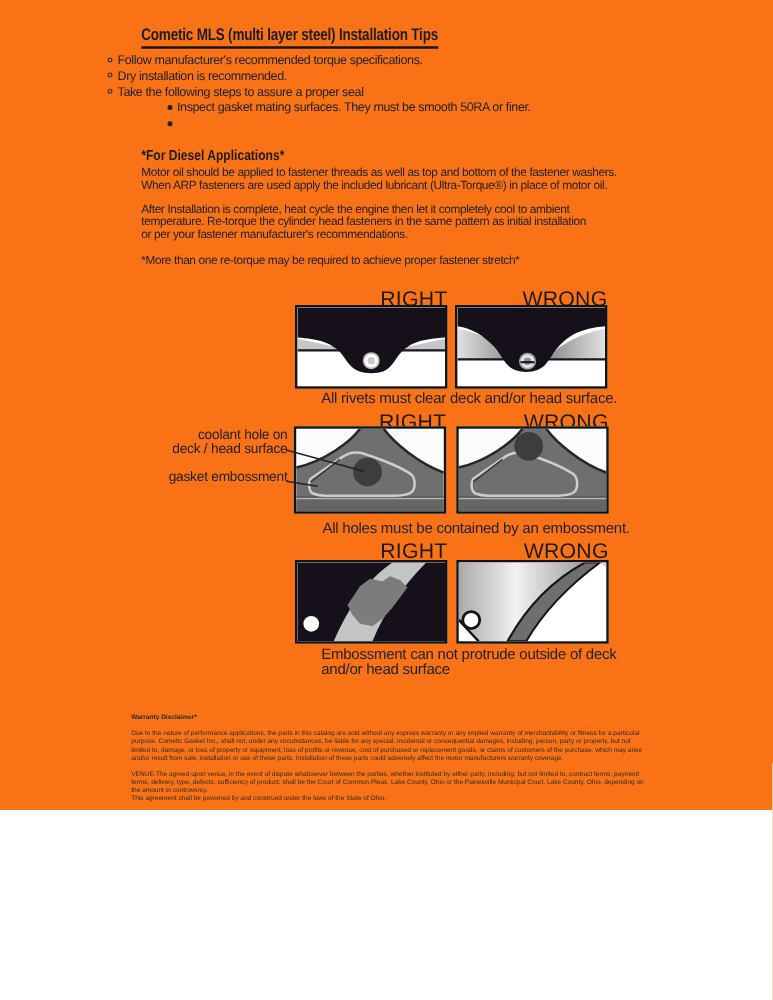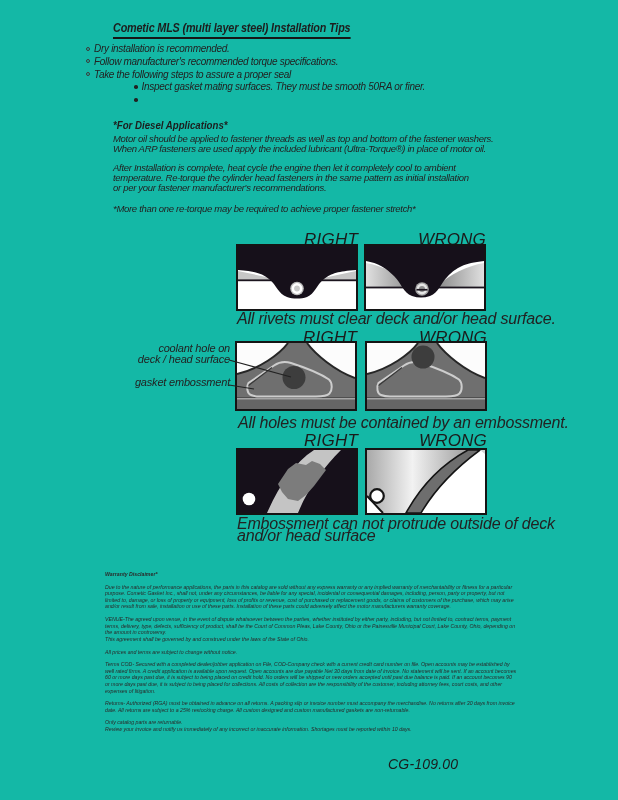--- a/index.html
+++ b/index.html
@@ -1,18 +1,18 @@
 <!DOCTYPE html>
 <html><head>
 <meta charset="utf-8">
 <style>
   * { margin:0; padding:0; box-sizing:border-box; }
   html,body { background:#ffffff; }
   body { width:618px; height:800px; font-family:"Liberation Sans","DejaVu Sans",sans-serif; }
-  .page { position:relative; width:618px; height:800px; background:#14b8a6; overflow:hidden; color:#1d1d1d;font-style:italic; }
+  .page { position:relative; width:618px; height:648px; background:#f97316; overflow:hidden; color:#1d1d1d; }
 
   .abs { position:absolute; }
 
   
   .doc-title { left:113px; top:20px; font-size:13.5px; font-weight:bold; white-space:nowrap; }
   .doc-title .squeeze { display:inline-block; transform:scaleX(0.80); transform-origin:0 50%;
      border-bottom:2px solid #161616; padding-bottom:2px; letter-spacing:-0.2px; }
 
   
   .tips { left:86px; top:43px; font-size:10px; letter-spacing:-0.3px; color:#222; }
@@ -26,21 +26,21 @@
   
   .diesel-h { left:113px; top:119px; font-size:11.5px; font-weight:bold; white-space:nowrap;text-align:center; }
   .diesel-h .squeeze { display:inline-block; transform:scaleX(0.84); transform-origin:0 50%; }
   .body-p { left:113px; font-size:9.5px; line-height:10.2px; letter-spacing:-0.3px;
      white-space:pre-line; color:#222; }
   .p1 { top:134px; } .p2 { top:163px; } .p3 { top:204px; }
 
   
   .dg-label { width:122px; text-align:right; font-size:17px; letter-spacing:0.2px; color:#1b1b1b; white-space:nowrap; }
   .dg-box { display:block; border:2px solid #141414; background:#fff; }
-  .dg-caption { font-size:16px; letter-spacing:-0.2px; color:#222; white-space:pre-line; line-height:11.5px; }
+  .dg-caption { font-size:12px; letter-spacing:-0.2px; color:#222; white-space:pre-line; line-height:11.5px;margin-left:20px; }
 
   
   .side-label { font-size:11px; letter-spacing:-0.2px; color:#222; text-align:right; width:125px; line-height:10.5px; white-space:nowrap; }
 
   
   .legal { left:105px; top:571px; width:748px; transform:scale(0.55); transform-origin:0 0;
      font-size:9.5px; line-height:12px; color:#2a2a2a; }
   .legal h4 { font-size:9.5px; font-weight:bold; margin-bottom:11px; }
   .legal p { margin-bottom:11px; white-space:pre-line; }
 
@@ -49,22 +49,22 @@
 </head>
 <body>
 
 <div class="page">
 
   <div class="abs doc-title">
     <span class="squeeze">Cometic MLS (multi layer steel) Installation Tips</span>
   </div>
 
   <div class="abs tips">
+    <div class="tip-row"><span class="b-circle"></span><span>Follow manufacturer's recommended torque specifications.</span></div>
     <div class="tip-row"><span class="b-circle"></span><span>Dry installation is recommended.</span></div>
-    <div class="tip-row"><span class="b-circle"></span><span>Follow manufacturer's recommended torque specifications.</span></div>
     <div class="tip-row"><span class="b-circle"></span><span>Take the following steps to assure a proper seal</span></div>
     <div class="tip-row tip-sub"><span class="b-dot"></span><span>Inspect gasket mating surfaces.  They must be smooth 50RA or finer.</span></div>
     <div class="tip-row tip-sub"><span class="b-dot"></span></div>
   </div>
 
   <div class="abs diesel-h">
     <span class="squeeze">*For Diesel Applications*</span>
   </div>
   <div class="abs body-p p1">Motor oil should be applied to fastener threads as well as top and bottom of the fastener washers.
 When ARP fasteners are used apply the included lubricant (Ultra-Torque®) in place of motor oil.</div>

